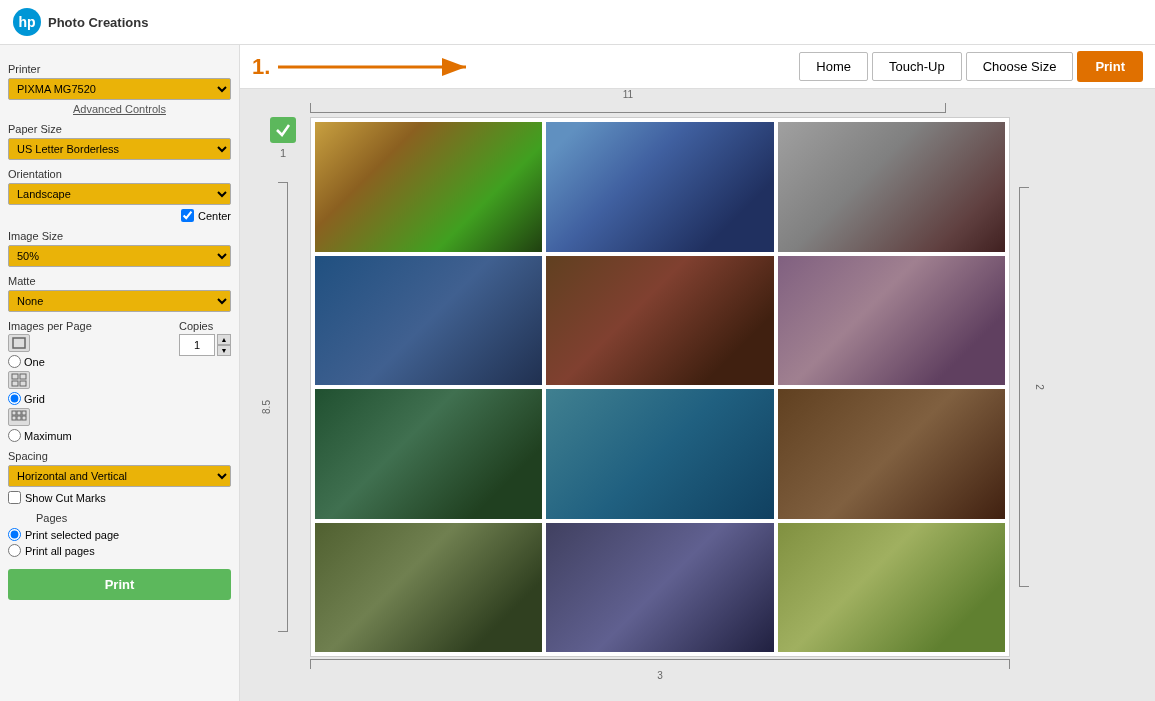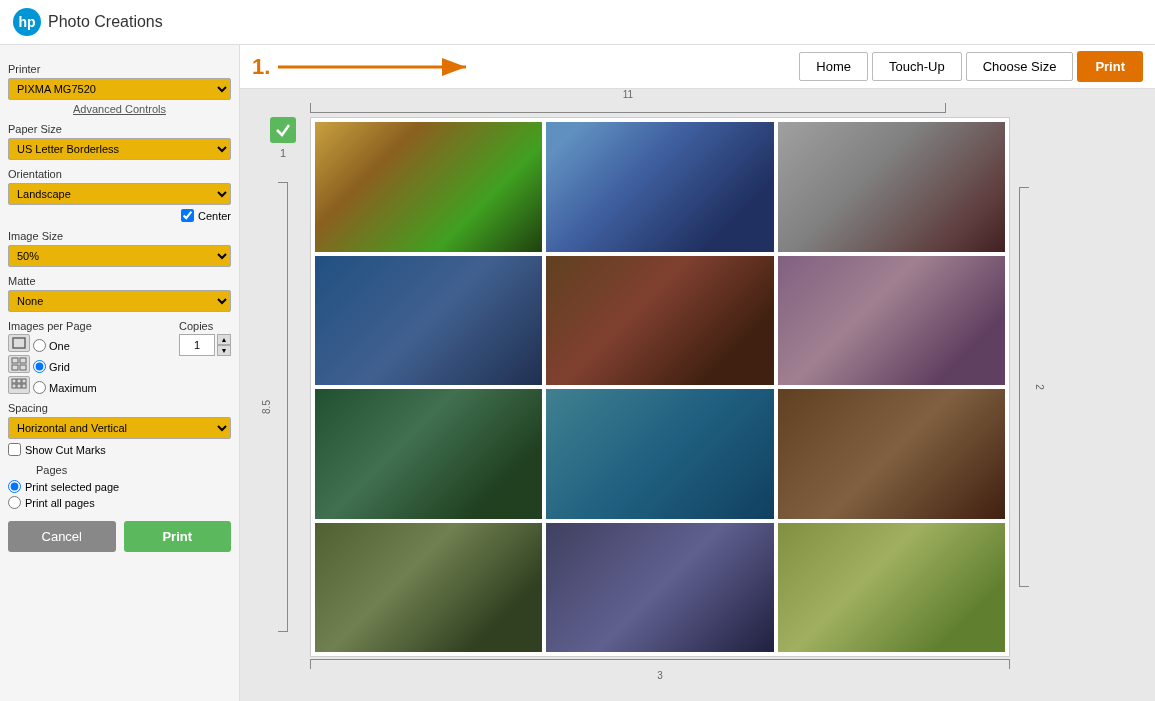--- a/index.html
+++ b/index.html
@@ -13,23 +13,23 @@
       display: flex;
       align-items: center;
       height: 45px;
     }
     #logo-area {
       display: flex;
       align-items: center;
       gap: 6px;
     }
     #app-title {
-      font-size: 16px;
+      font-size: 13px;
       color: #333;
-      font-weight: normal;
+      font-weight: bold;
     }
 
     
     #main {
       display: flex;
       height: calc(701px - 45px);
     }
 
     
     #left-panel {
@@ -77,22 +77,23 @@
       margin-top: 4px;
       font-size: 11px;
     }
     .images-per-page-label {
       font-size: 11px;
       color: #333;
       margin-bottom: 2px;
     }
     .ipp-controls {
       display: flex;
-      align-items: flex-end;
+      align-items: flex-start;
       gap: 3px;
+      flex-direction: column;
     }
     .ipp-icon {
       width: 22px;
       height: 18px;
       background: #ddd;
       border: 1px solid #aaa;
       border-radius: 2px;
       display: flex;
       align-items: center;
       justify-content: center;
@@ -426,21 +427,20 @@
         <label for="print-selected-radio">Print selected page</label>
       </div>
       <div class="radio-option">
         <input type="radio" name="pages" id="print-all-radio" style="">
         <label for="print-all-radio">Print all pages</label>
       </div>
     </div>
 
     
     <div id="button-row">
-      <button id="cancel-btn">Cancel</button>
       <button id="print-btn-left">Print</button>
     </div>
 
   </div>
 
   <div id="right-area">
 
     <div id="nav-bar">
       <div id="step-indicator">
         <span class="step-number">1.</span>

